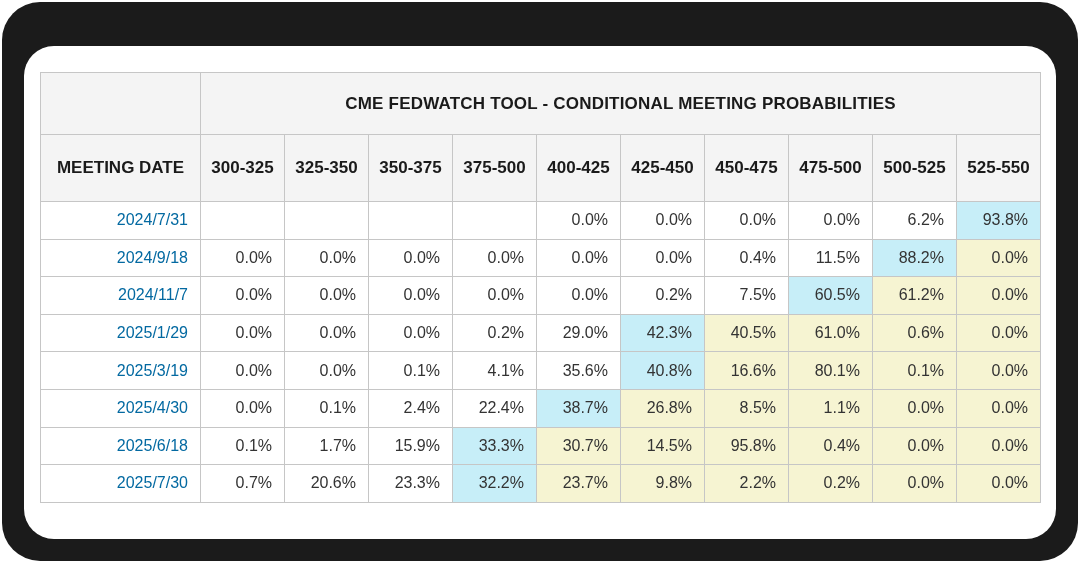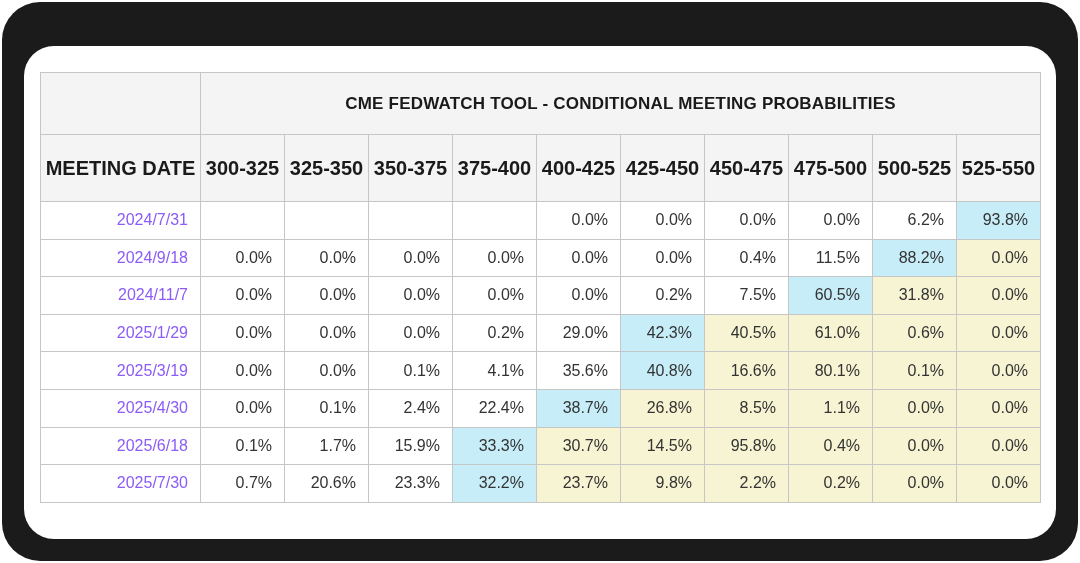--- a/index.html
+++ b/index.html
@@ -41,29 +41,29 @@
   th.corner, th.title, th.colhead{
     background:var(--header-bg);
   }
   th.title{
     height:59px;
     font-size:17px;font-weight:bold;color:#1a1a1a;
     text-align:center;letter-spacing:.2px;
   }
   th.colhead{
     height:64px;
-    font-size:20px;font-weight:bold;color:#1a1a1a;
+    font-size:17px;font-weight:bold;color:#1a1a1a;
     text-align:center;
   }
   tbody td{
     height:36.6px;
     font-size:16px;color:var(--text);
     text-align:right;padding:0 12px 0 0;
   }
-  td.datecell{color:#8b5cf6;}
+  td.datecell{color:#0369a1;}
   td.hl-blue{background:var(--hl-blue);}
   td.hl-yellow{background:var(--hl-yellow);}
 </style>
 </head>
 <body>
 
 <div class="frame">
   <div class="card">
     <table class="fedwatch">
       <colgroup>
@@ -82,21 +82,21 @@
       <thead>
         <tr>
           <th class="corner"></th>
           <th class="title" colspan="10">CME FEDWATCH TOOL - CONDITIONAL MEETING PROBABILITIES</th>
         </tr>
         <tr id="header-row">
           <th class="colhead">MEETING DATE</th>
         <th class="colhead">300-325</th>
             <th class="colhead">325-350</th>
             <th class="colhead">350-375</th>
-            <th class="colhead">375-400</th>
+            <th class="colhead">375-500</th>
             <th class="colhead">400-425</th>
             <th class="colhead">425-450</th>
             <th class="colhead">450-475</th>
             <th class="colhead">475-500</th>
             <th class="colhead">500-525</th>
             <th class="colhead">525-550</th>
           </tr>
       </thead>
       <tbody id="table-body">
           <tr>
@@ -128,21 +128,21 @@
           <tr>
             <td class="datecell">2024/11/7</td>
             <td class="valcell">0.0%</td>
             <td class="valcell">0.0%</td>
             <td class="valcell">0.0%</td>
             <td class="valcell">0.0%</td>
             <td class="valcell">0.0%</td>
             <td class="valcell">0.2%</td>
             <td class="valcell">7.5%</td>
             <td class="valcell hl-blue">60.5%</td>
-            <td class="valcell hl-yellow">31.8%</td>
+            <td class="valcell hl-yellow">61.2%</td>
             <td class="valcell hl-yellow">0.0%</td>
           </tr>
           <tr>
             <td class="datecell">2025/1/29</td>
             <td class="valcell">0.0%</td>
             <td class="valcell">0.0%</td>
             <td class="valcell">0.0%</td>
             <td class="valcell">0.2%</td>
             <td class="valcell">29.0%</td>
             <td class="valcell hl-blue">42.3%</td>

